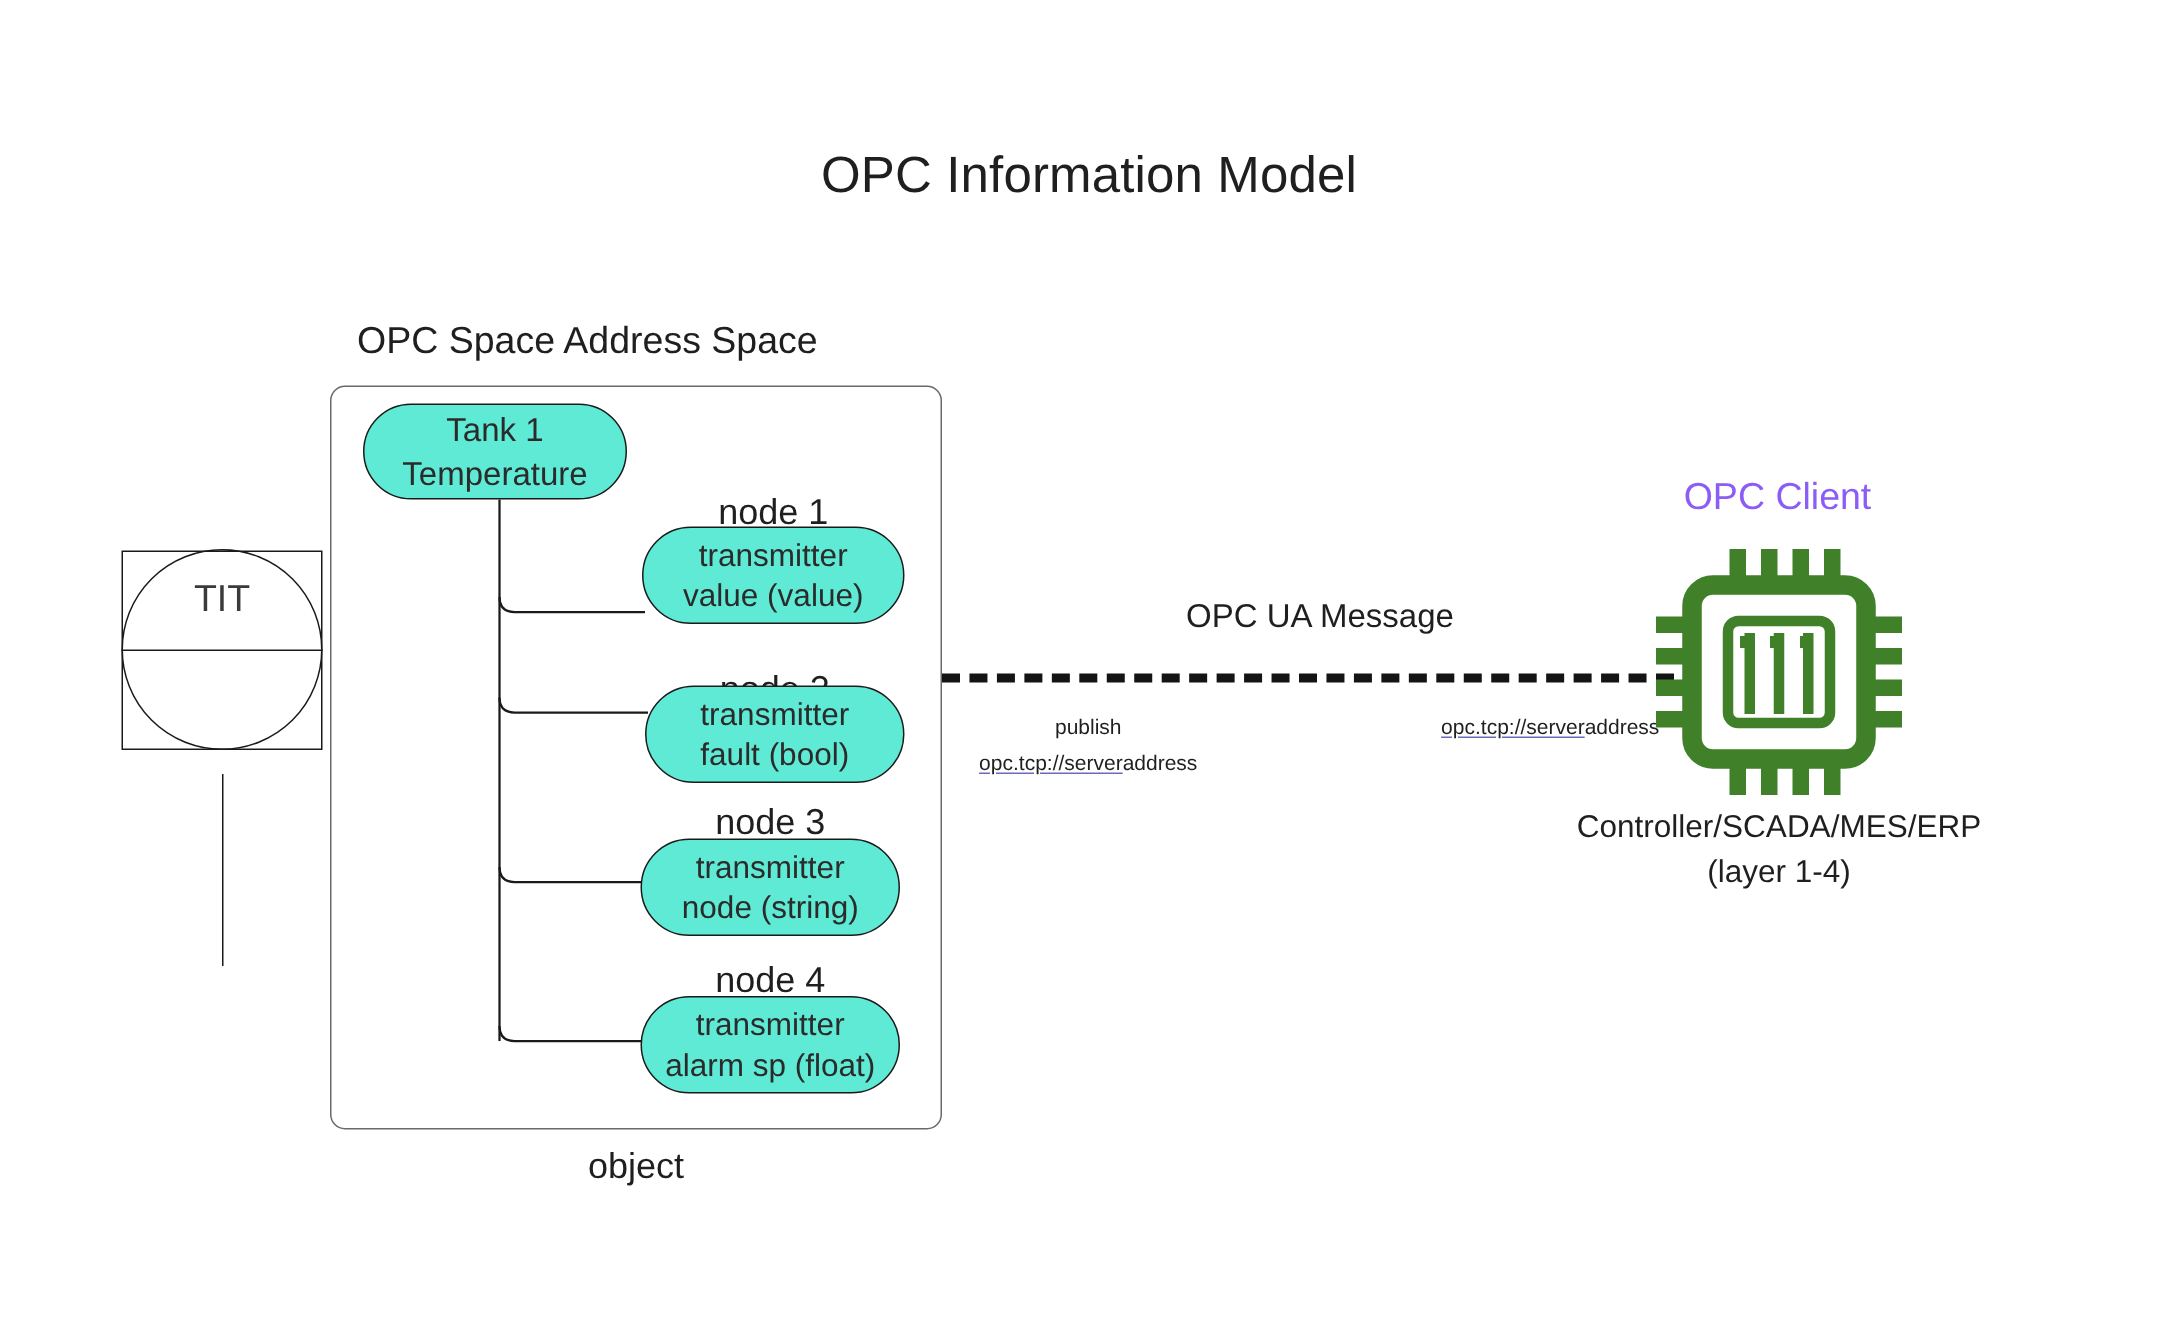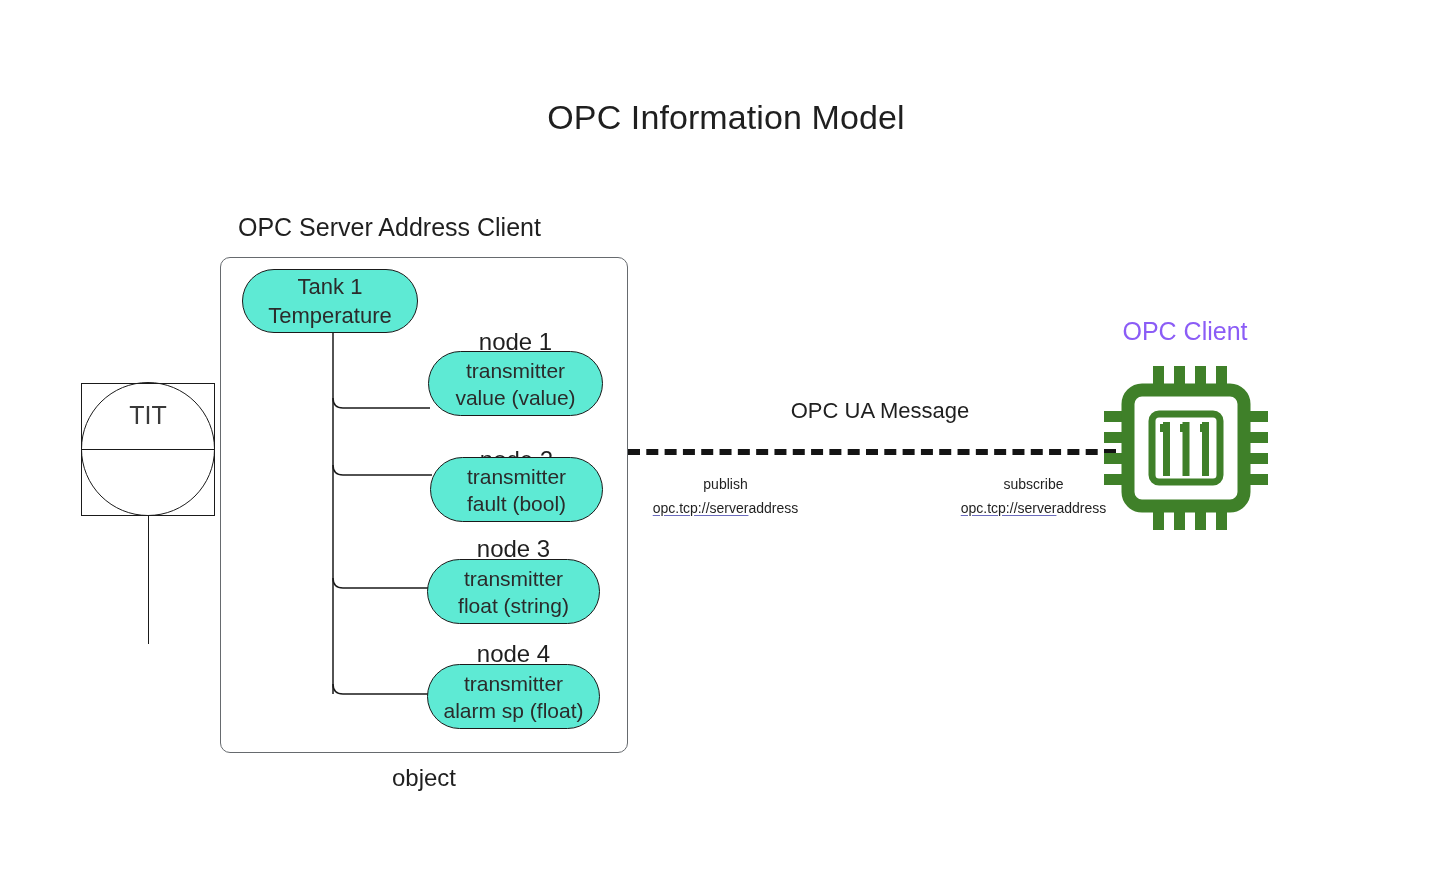--- a/index.html
+++ b/index.html
@@ -114,21 +114,21 @@
   }
   #label-node-1 { left: 428px; top: 328px; width: 175px; }
   #label-node-2 { left: 430px; top: 446px; width: 173px; }
   #label-node-3 { left: 427px; top: 535px; width: 173px; }
   #label-node-4 { left: 427px; top: 640px; width: 173px; }
 
   
   #tree-svg { left: 0; top: 0; }
 
   
-  #tit-symbol { left: 81px; top: 383px; width: 134px; height: 133px; }
+  #tit-symbol { left: 81px; top: 367px; width: 134px; height: 133px; }
   #tit-square {
     left: 0; top: 0; width: 134px; height: 133px;
     border: 1.6px solid #1a1a1a;
     box-sizing: border-box;
     background: #ffffff;
   }
   #tit-circle {
     left: 0px; top: -1px; width: 134px; height: 134px;
     border: 1.6px solid #1a1a1a;
     border-radius: 50%;
@@ -193,21 +193,21 @@
   <div class="abs" id="diagram-title">OPC Information Model</div>
 
   <div class="abs" id="tit-symbol">
     <div class="abs" id="tit-square"></div>
     <div class="abs" id="tit-circle"></div>
     <div class="abs" id="tit-divider"></div>
     <div class="abs" id="tit-text">TIT</div>
   </div>
   <div class="abs" id="tit-stem"></div>
 
-  <div class="abs" id="server-caption">OPC Server Address Client</div>
+  <div class="abs" id="server-caption">OPC Space Address Space</div>
   <div class="abs" id="address-space-box"></div>
 
   <svg class="abs" id="tree-svg" width="1452" height="883" aria-hidden="true">
     <g fill="none" stroke="#1a1a1a" stroke-width="1.5">
 
       <path d="M333,333 L333,694"></path>
 
       <path d="M333,398 Q333,408 343,408 L430,408"></path>
 
       <path d="M333,465 Q333,475 343,475 L432,475"></path>
@@ -227,40 +227,39 @@
     <span class="pill-text"><span>transmitter</span><br><span>value (value)</span></span>
   </div>
 
   <div class="abs node-label" id="label-node-2">node 2</div>
   <div class="abs pill" id="pill-node-2">
     <span class="pill-text"><span>transmitter</span><br><span>fault (bool)</span></span>
   </div>
 
   <div class="abs node-label" id="label-node-3">node 3</div>
   <div class="abs pill" id="pill-node-3">
-    <span class="pill-text"><span>transmitter</span><br><span>float (string)</span></span>
+    <span class="pill-text"><span>transmitter</span><br><span>node (string)</span></span>
   </div>
 
   <div class="abs node-label" id="label-node-4">node 4</div>
   <div class="abs pill" id="pill-node-4">
     <span class="pill-text"><span>transmitter</span><br><span>alarm sp (float)</span></span>
   </div>
 
   <div class="abs" id="object-caption">object</div>
 
   <div class="abs" id="ua-message-label">OPC UA Message</div>
   <div class="abs" id="ua-dashed-line"></div>
 
   <div class="abs endpoint-block" id="publish-endpoint">
     <span class="endpoint-action">publish</span>
     <span class="endpoint-url"><span class="url-link">opc.tcp://server</span><span>address</span></span>
   </div>
 
   <div class="abs endpoint-block" id="subscribe-endpoint">
-    <span class="endpoint-action">subscribe</span>
     <span class="endpoint-url"><span class="url-link">opc.tcp://server</span><span>address</span></span>
   </div>
 
   <div class="abs" id="client-caption">OPC Client</div>
 
   <svg class="abs" id="chip-icon" viewBox="0 0 164 164" width="164" height="164" aria-hidden="true">
     <g fill="#3f8029">
 
       <rect x="49" y="0" width="11" height="26"></rect>
       <rect x="70" y="0" width="11" height="26"></rect>
@@ -291,14 +290,18 @@
       <rect x="59" y="56" width="7" height="54"></rect>
       <rect x="78.5" y="56" width="7" height="54"></rect>
       <rect x="98" y="56" width="7" height="54"></rect>
 
       <rect x="56" y="58" width="8" height="8"></rect>
       <rect x="76" y="58" width="8" height="8"></rect>
       <rect x="96" y="58" width="8" height="8"></rect>
     </g>
   </svg>
 
+  <div class="abs" id="client-subcaption">
+    <span>Controller/SCADA/MES/ERP</span><br>
+    <span>(layer 1-4)</span>
+  </div>
 
 </div>
 
 </body></html>

